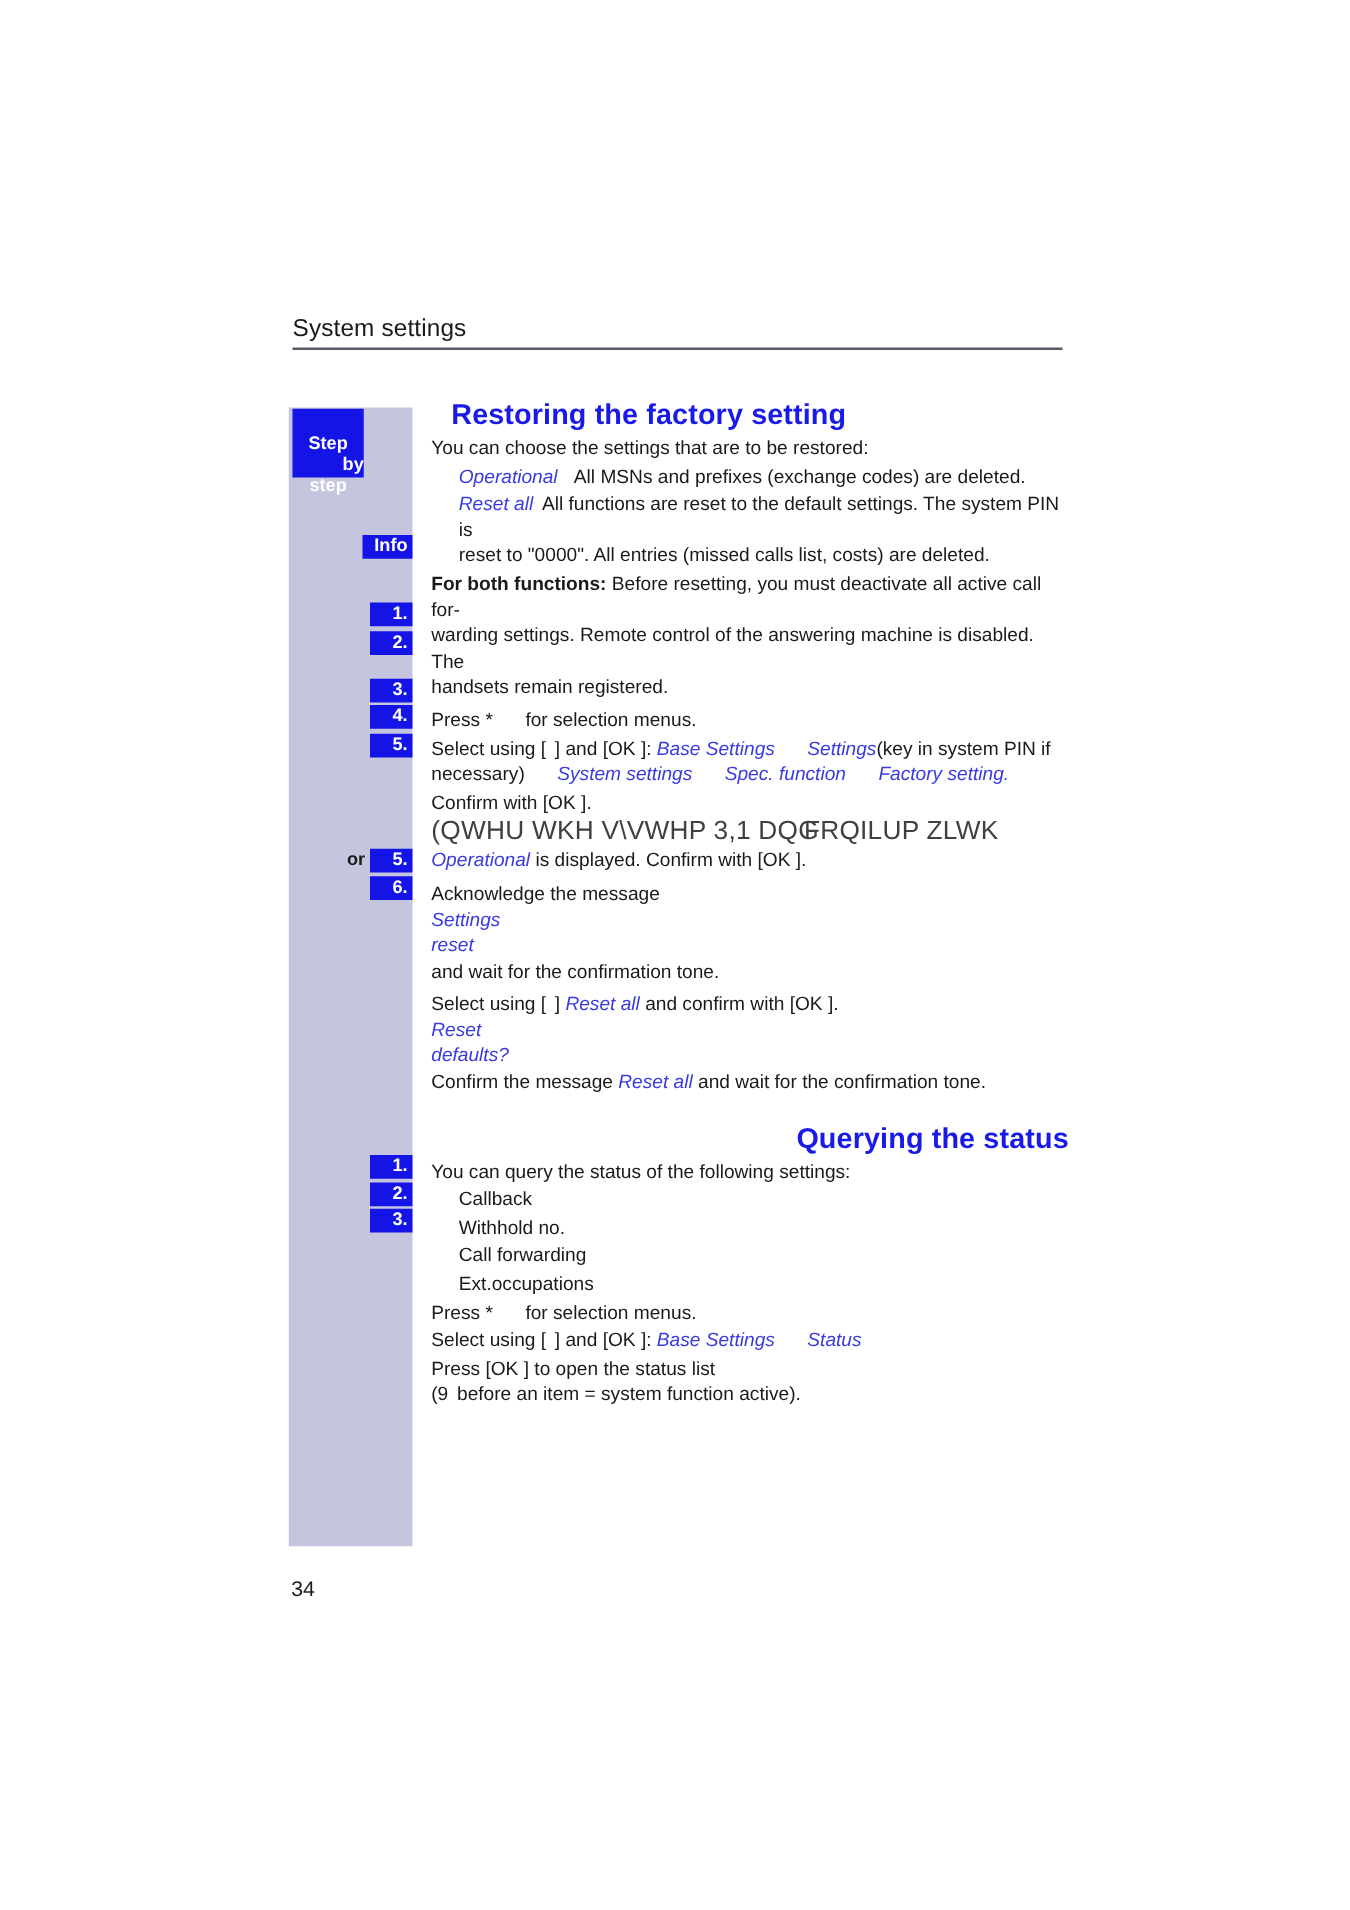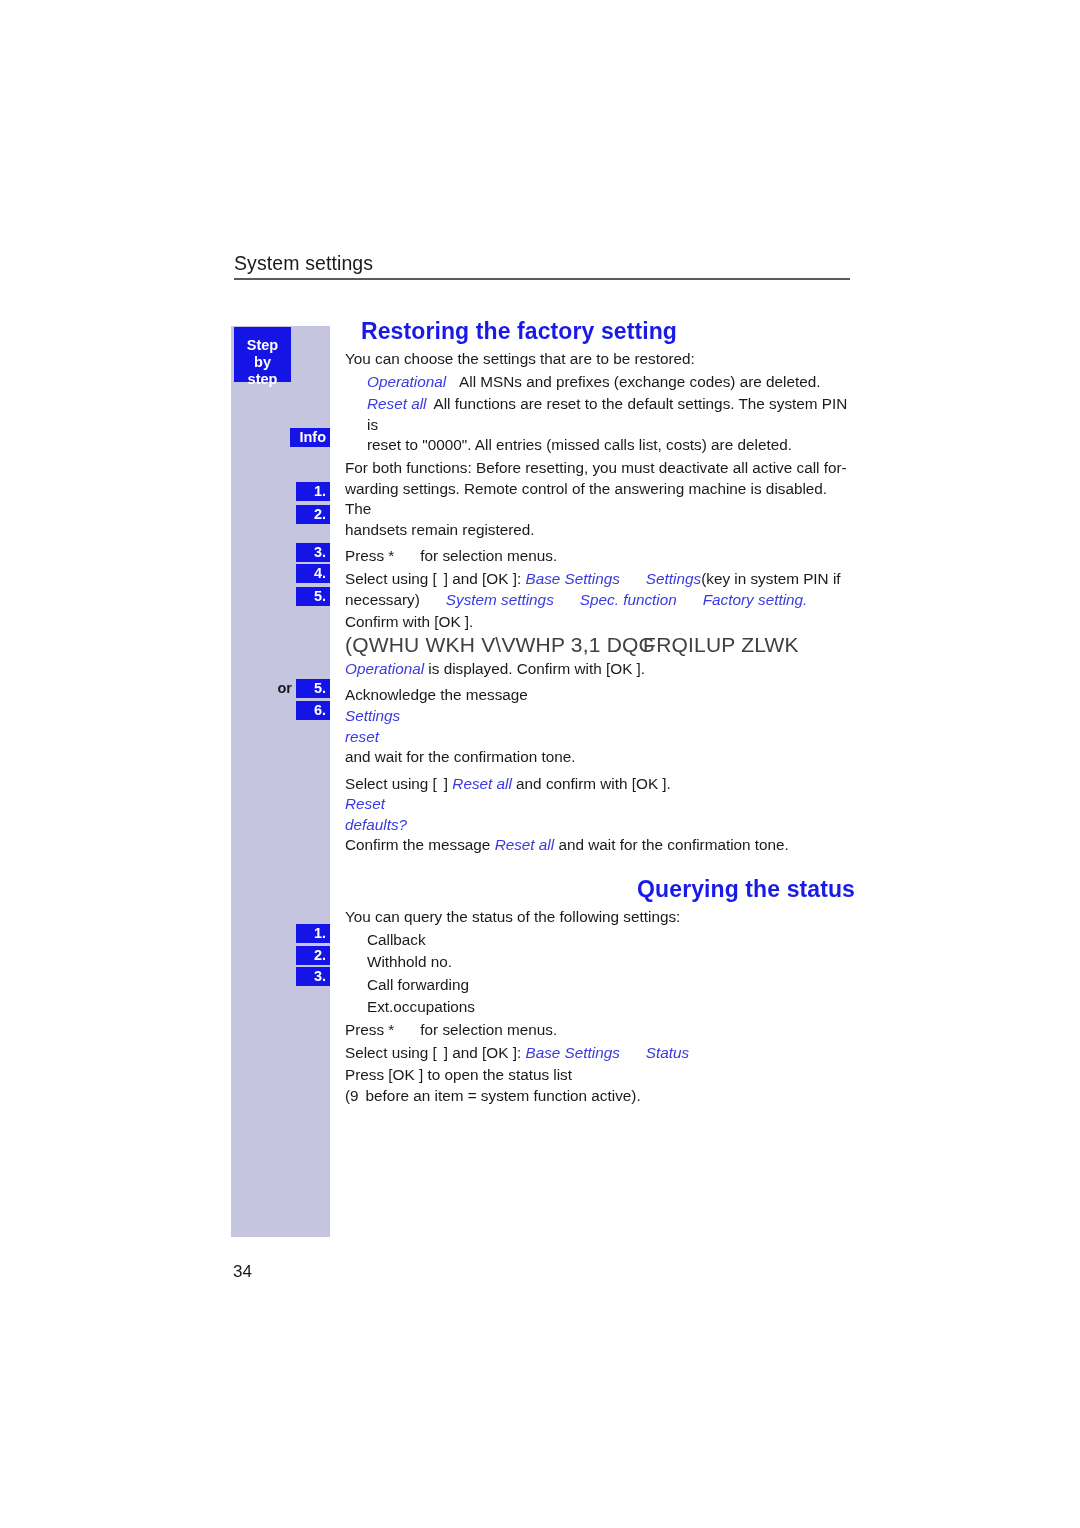--- a/index.html
+++ b/index.html
@@ -57,24 +57,24 @@
     left: 234px;
     top: 327px;
     width: 57px;
     height: 55px;
     background: #1414e6;
     color: #ffffff;
     font-weight: bold;
     font-size: 14.5px;
     line-height: 17px;
     text-align: center;
-    padding-top: 10px;
+    padding-top: 20px;
     box-sizing: border-box;
   }
-  .step-by-step-badge .l2 { font-weight: bold; }
+  .step-by-step-badge .l2 { font-weight: bold; text-align: right; }
 
   
   .chip {
     position: absolute;
     background: #1414e6;
     color: #ffffff;
     font-weight: bold;
     font-size: 14.5px;
     line-height: 19px;
     height: 19px;
@@ -122,21 +122,21 @@
     font-size: 15.3px;
     line-height: 20.6px;
     color: #1a1a1a;
   }
 
   .indent { margin-left: 22px; }
   .ital-blue {
     font-style: italic;
     color: #3a3ae0;
   }
-  .bold { font-weight: normal; }
+  .bold { font-weight: bold; }
   .gap { margin-top: 2px; }
   .row-gap { margin-top: 6px; }
   .sp { display: inline-block; width: 13px; }
   .sp-lg { display: inline-block; width: 26px; }
   .sp-sm { display: inline-block; width: 7px; }
 
   
   .garbled {
     font-size: 21px;
     line-height: 24px;

